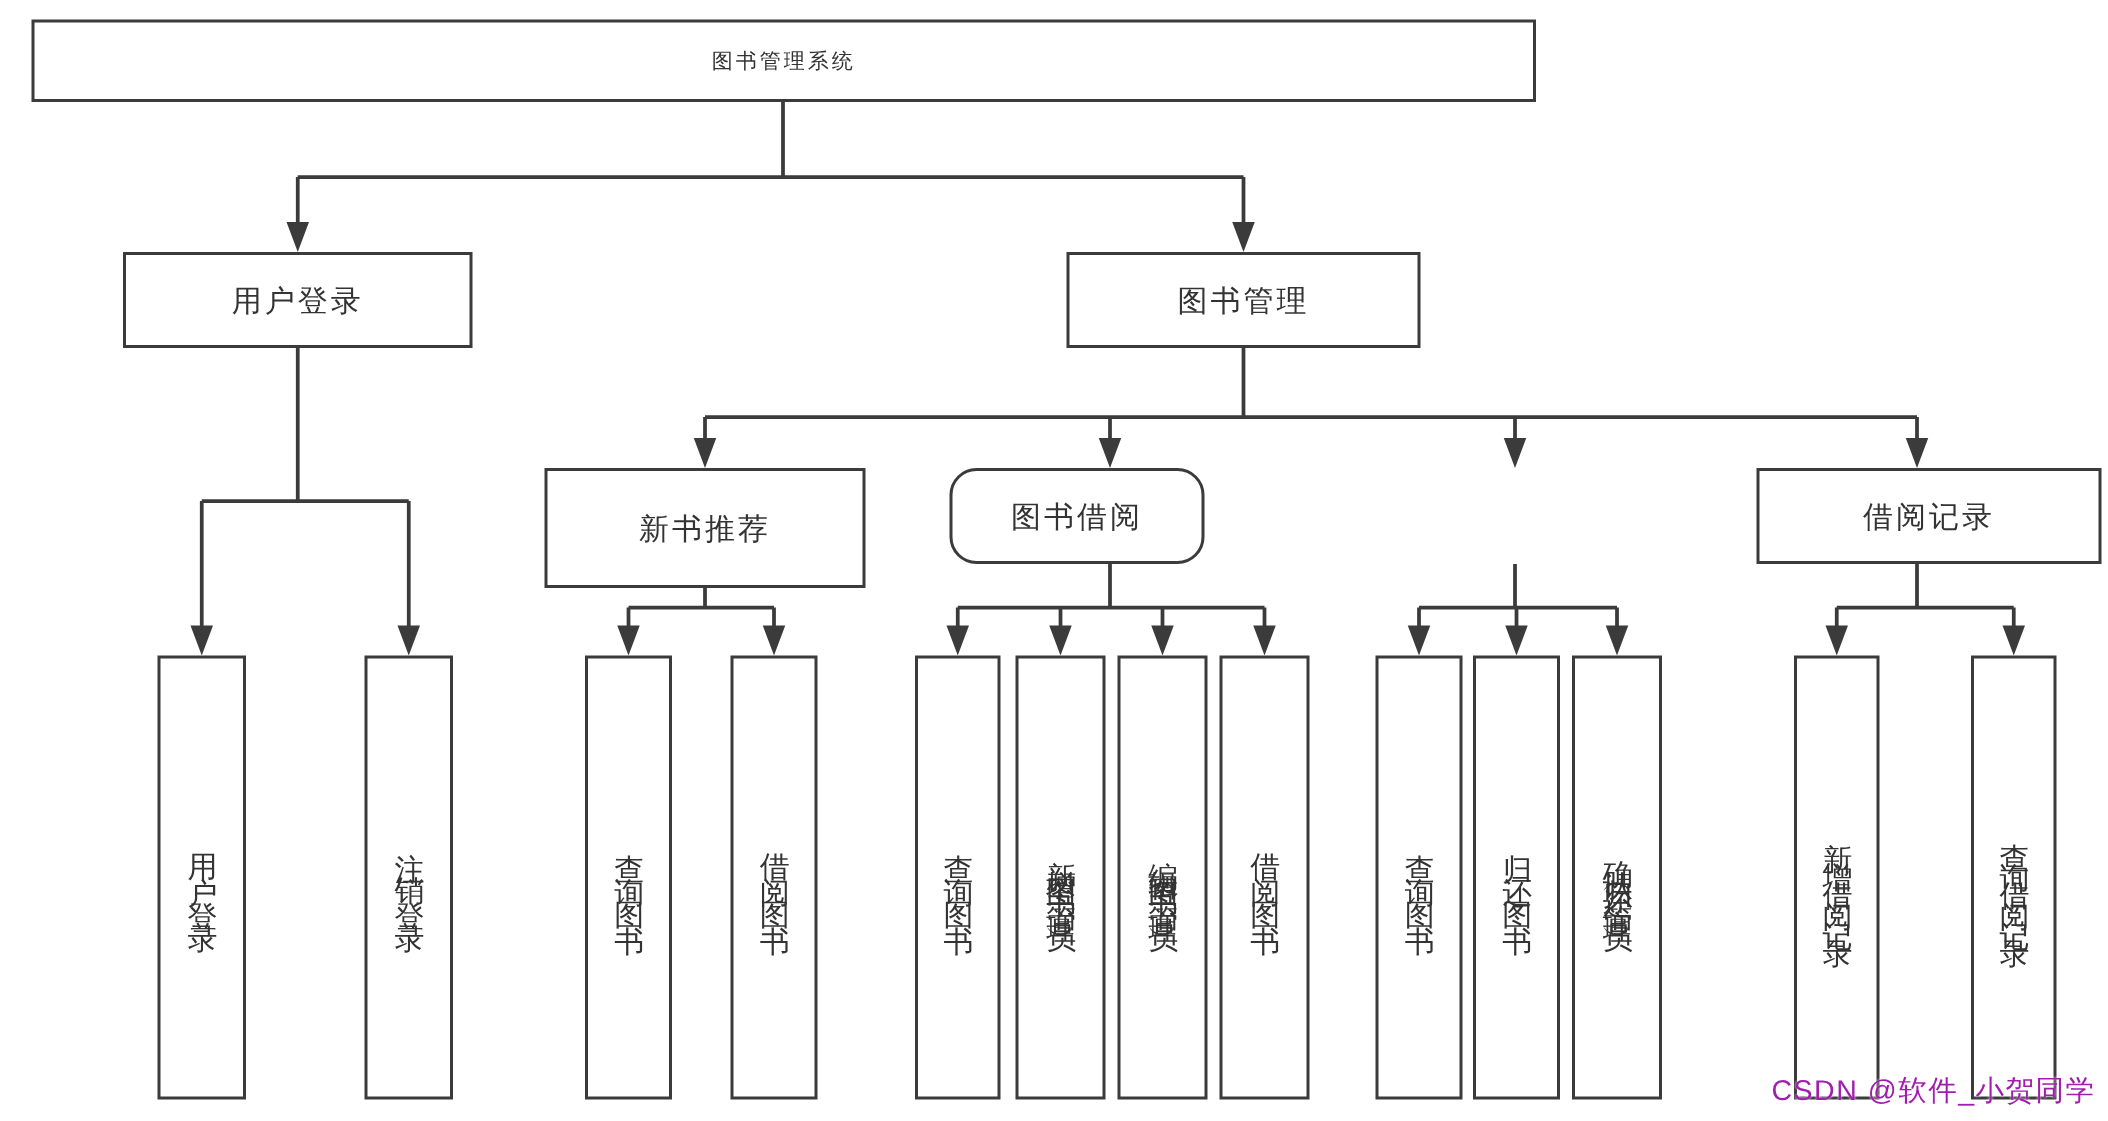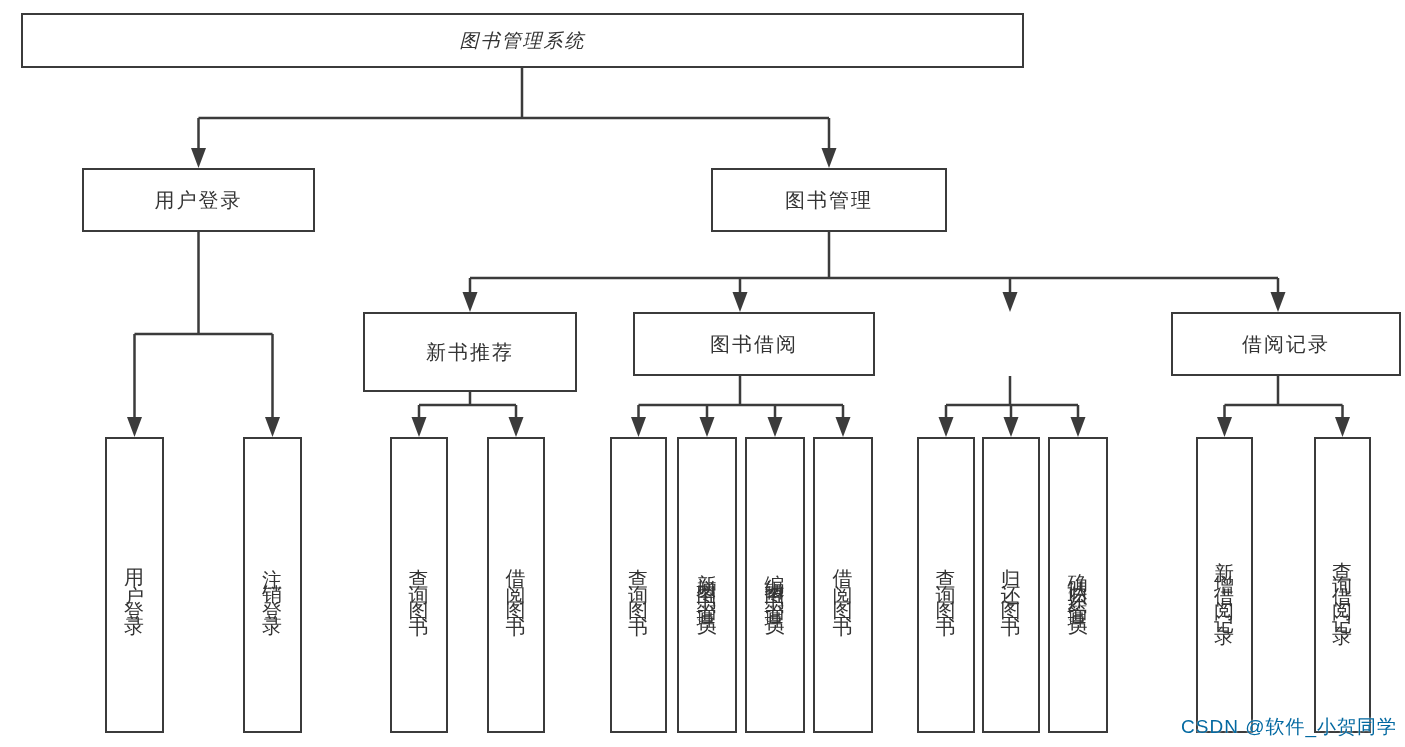--- a/index.html
+++ b/index.html
@@ -26,35 +26,35 @@
     align-items: center;
     justify-content: center;
     color: #333333;
     z-index: 2;
   }
   .box.h span {
     font-size: 20px;
     letter-spacing: 2px;
     white-space: nowrap;
   }
-  .box.root span { font-size: 19px; font-style: italic; }
+  .box.root span { font-size: 14px; }
   .box.v span {
     writing-mode: vertical-rl;
     font-size: 20px;
     letter-spacing: 16px;
     line-height: 1;
   }
   .box.v.len6 span { letter-spacing: 13px; }
   .box.v.len9 span { letter-spacing: 6px; }
   .watermark {
     position: absolute;
     right: 8px;
     top: 714px;
     font-size: 19px;
-    color: #0369a1;
+    color: #a21caf;
     letter-spacing: 1px;
     z-index: 3;
     white-space: nowrap;
     text-shadow: 0 0 2px #ffffff;
   }
 </style>
 </head>
 <body>
 
 <div class="canvas">
@@ -100,21 +100,21 @@
   <div class="box h" style="left:82px; top:168px; width:233px; height:64px;">
     <span>用户登录</span>
   </div>
   <div class="box h" style="left:711px; top:168px; width:236px; height:64px;">
     <span>图书管理</span>
   </div>
 
   <div class="box h" style="left:363px; top:312px; width:214px; height:80px;">
     <span>新书推荐</span>
   </div>
-  <div class="box h" style="left:633px; top:312px; width:242px; height:64px;">
+  <div class="box h" style="left:633px; top:312px; width:170px; height:64px;border-radius:18px;">
     <span>图书借阅</span>
   </div>
   <div class="box h" style="left:1171px; top:312px; width:230px; height:64px;">
     <span>借阅记录</span>
   </div>
 
   <div class="box v" style="left:105px; top:437px; width:59px; height:296px;">
     <span>用户登录</span>
   </div>
   <div class="box v" style="left:243px; top:437px; width:59px; height:296px;">

